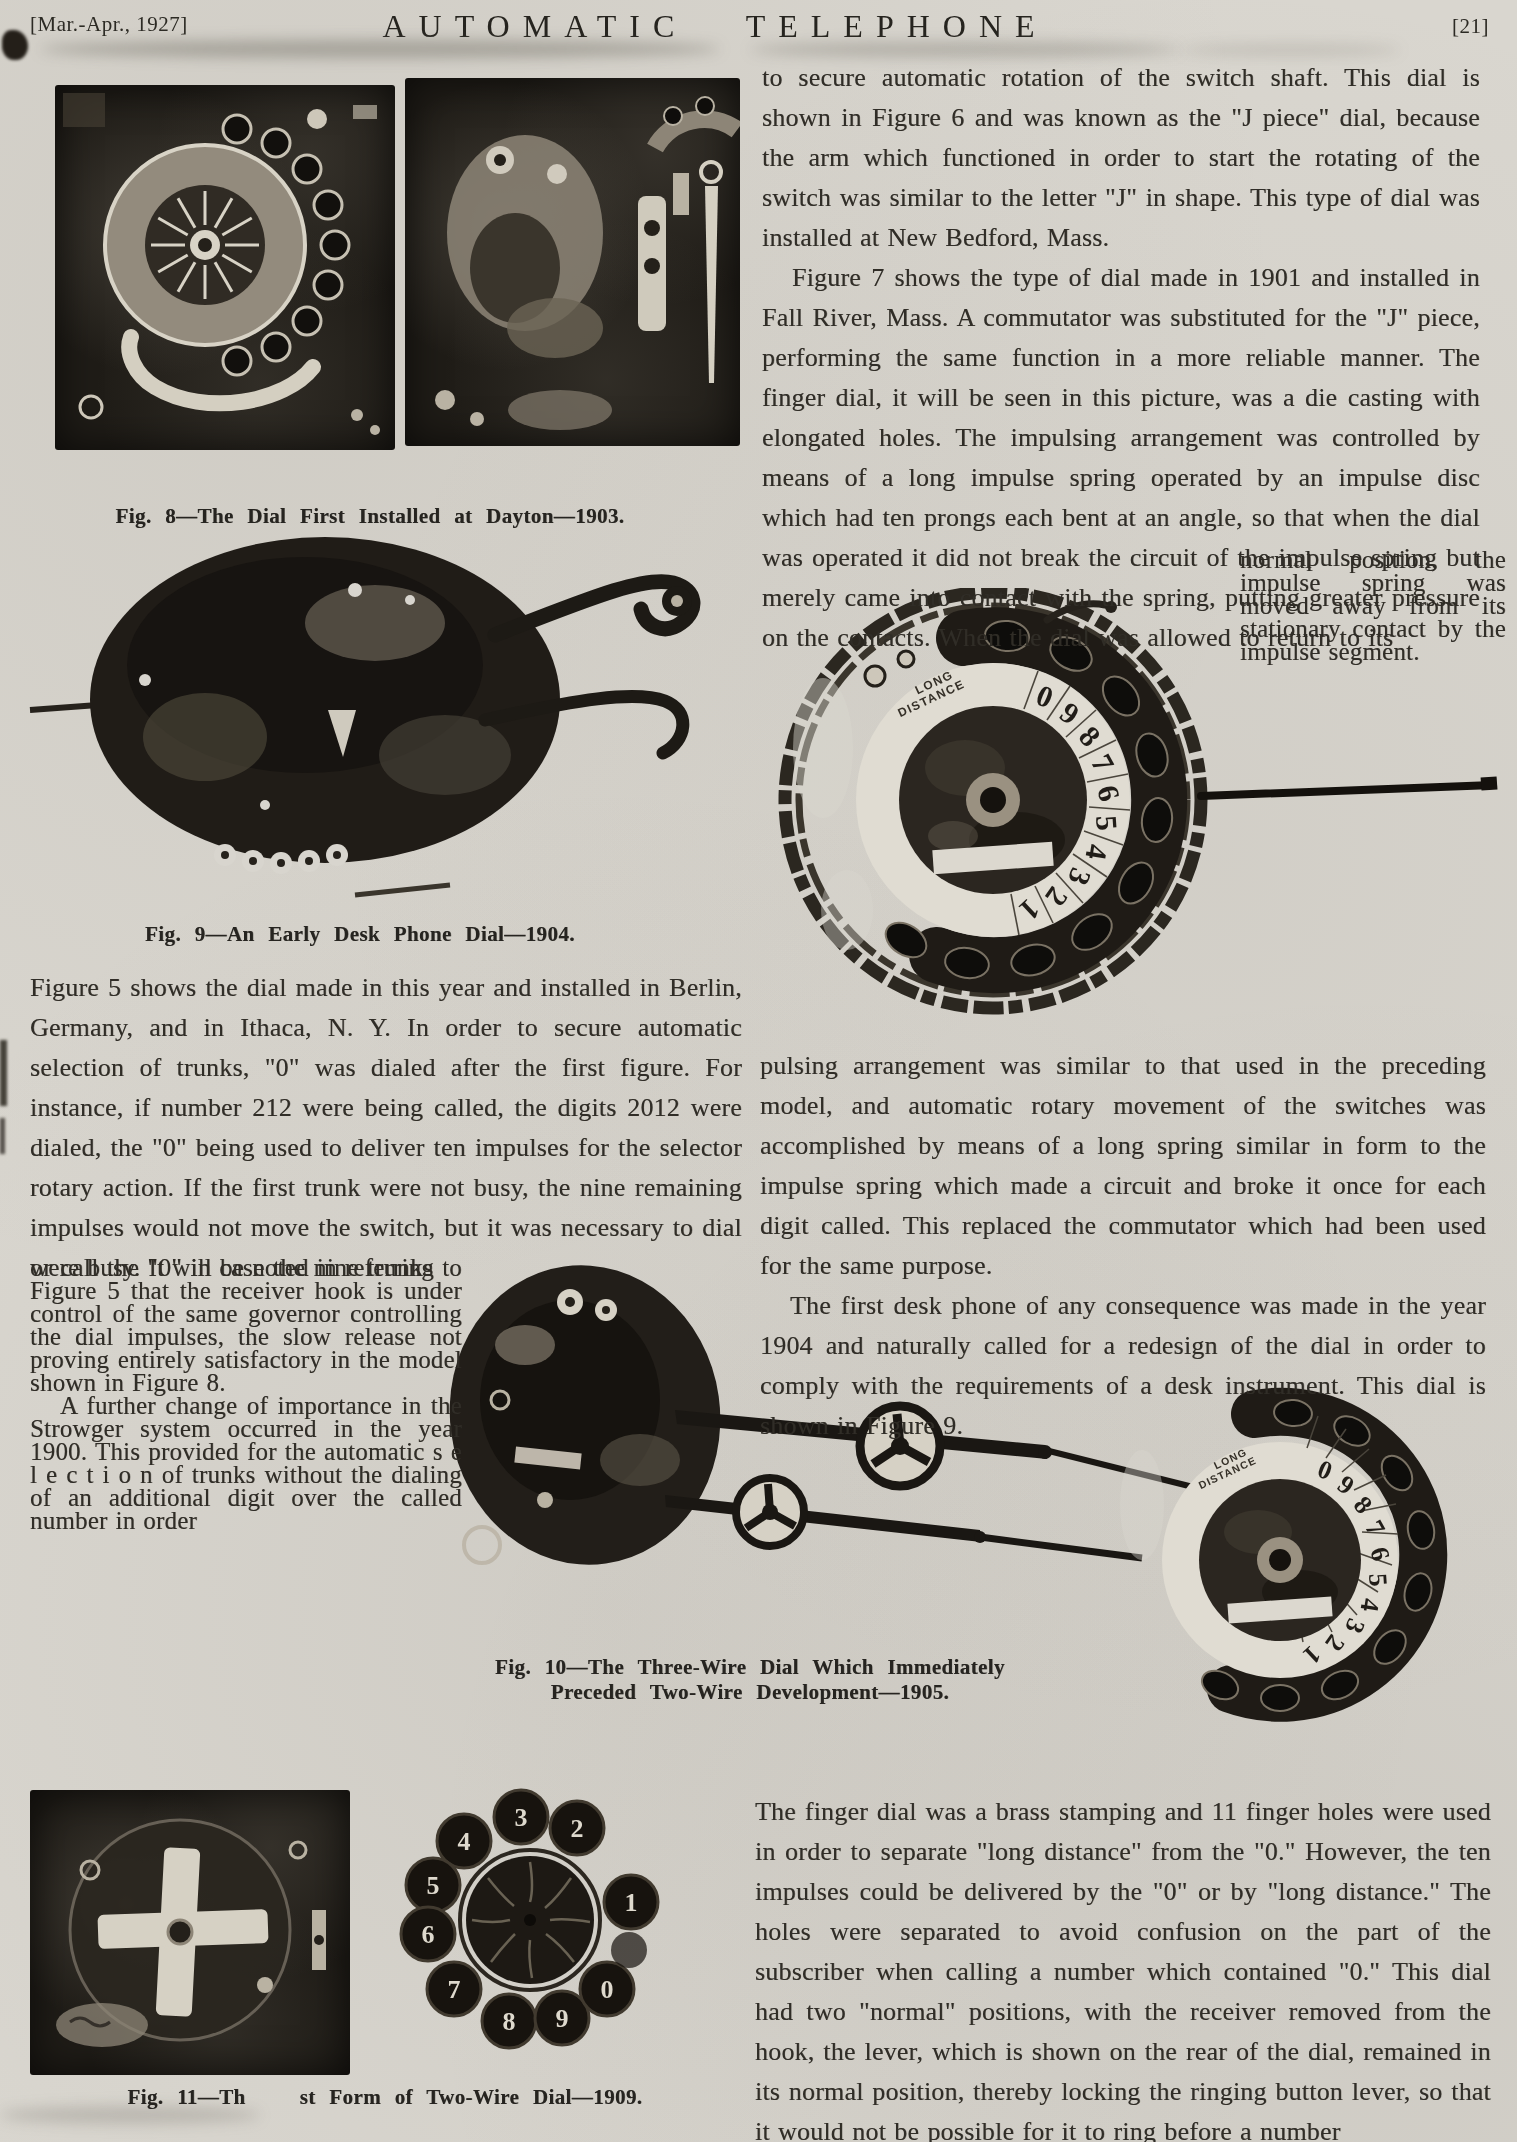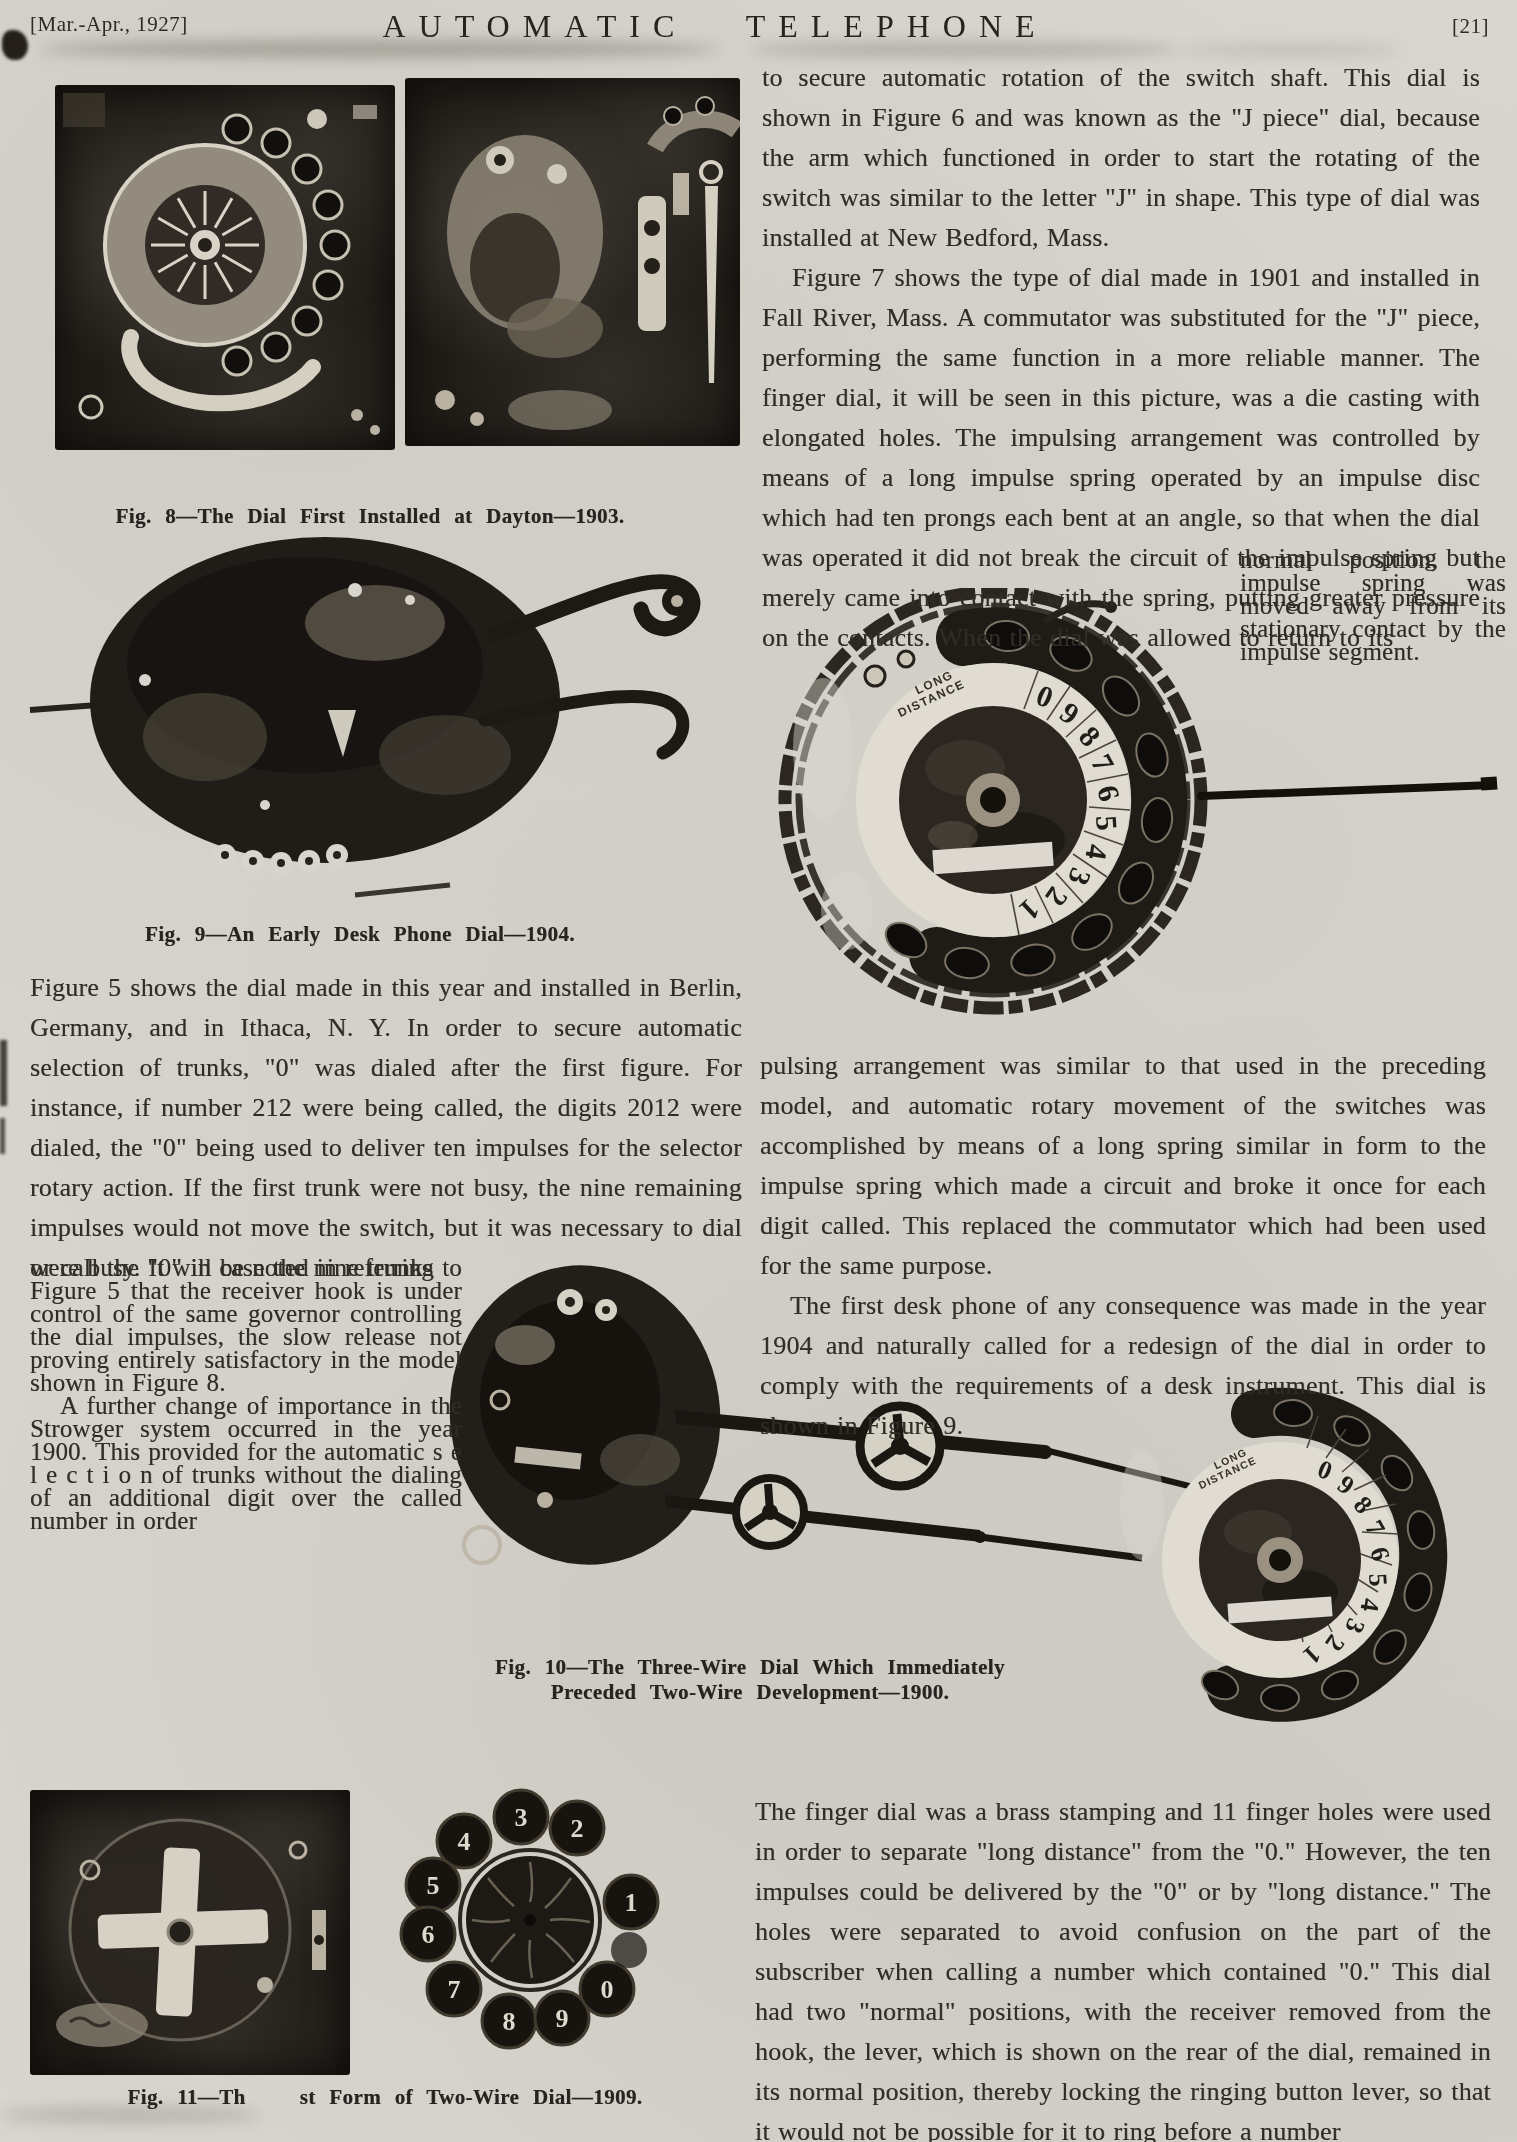--- a/index.html
+++ b/index.html
@@ -333,21 +333,21 @@
     <ellipse cx="838" cy="282" rx="34" ry="22" fill="#463f33" opacity="0.5"></ellipse>
     <ellipse cx="880" cy="342" rx="38" ry="22" fill="#15120e" opacity="0.6"></ellipse>
     <circle cx="860" cy="310" r="23" fill="#9a9181"></circle>
     <circle cx="860" cy="310" r="11" fill="#15120e"></circle>
     <rect x="808" y="350" width="104" height="20" fill="#dcd8cf" transform="rotate(-4,860,360)"></rect>
     <ellipse cx="722" cy="255" rx="22" ry="55" fill="#d9d6cf" opacity="0.4"></ellipse>
   </svg>
 
   <div class="abs cap" style="left:420px;top:1655px;width:660px;">
     <div>Fig. 10—The Three-Wire Dial Which Immediately</div>
-    <div>Preceded Two-Wire Development—1900.</div>
+    <div>Preceded Two-Wire Development—1905.</div>
   </div>
 
   <div class="abs photo" style="left:30px;top:1790px;width:320px;height:285px;">
     <svg width="320" height="285" viewBox="0 0 320 285">
       <circle cx="150" cy="140" r="110" fill="#2a261f" stroke="#6e675c" stroke-width="3" opacity="0.9"></circle>
       <rect x="130" y="58" width="36" height="168" rx="6" fill="#d6d1c4" transform="rotate(3,148,142)"></rect>
       <rect x="68" y="122" width="170" height="34" rx="6" fill="#d6d1c4" transform="rotate(-2,153,139)"></rect>
       <circle cx="150" cy="142" r="12" fill="#24201a" stroke="#8d8577" stroke-width="3"></circle>
       <circle cx="60" cy="80" r="9" fill="none" stroke="#b9b2a2" stroke-width="3"></circle>
       <circle cx="235" cy="195" r="8" fill="#b9b2a2"></circle>

